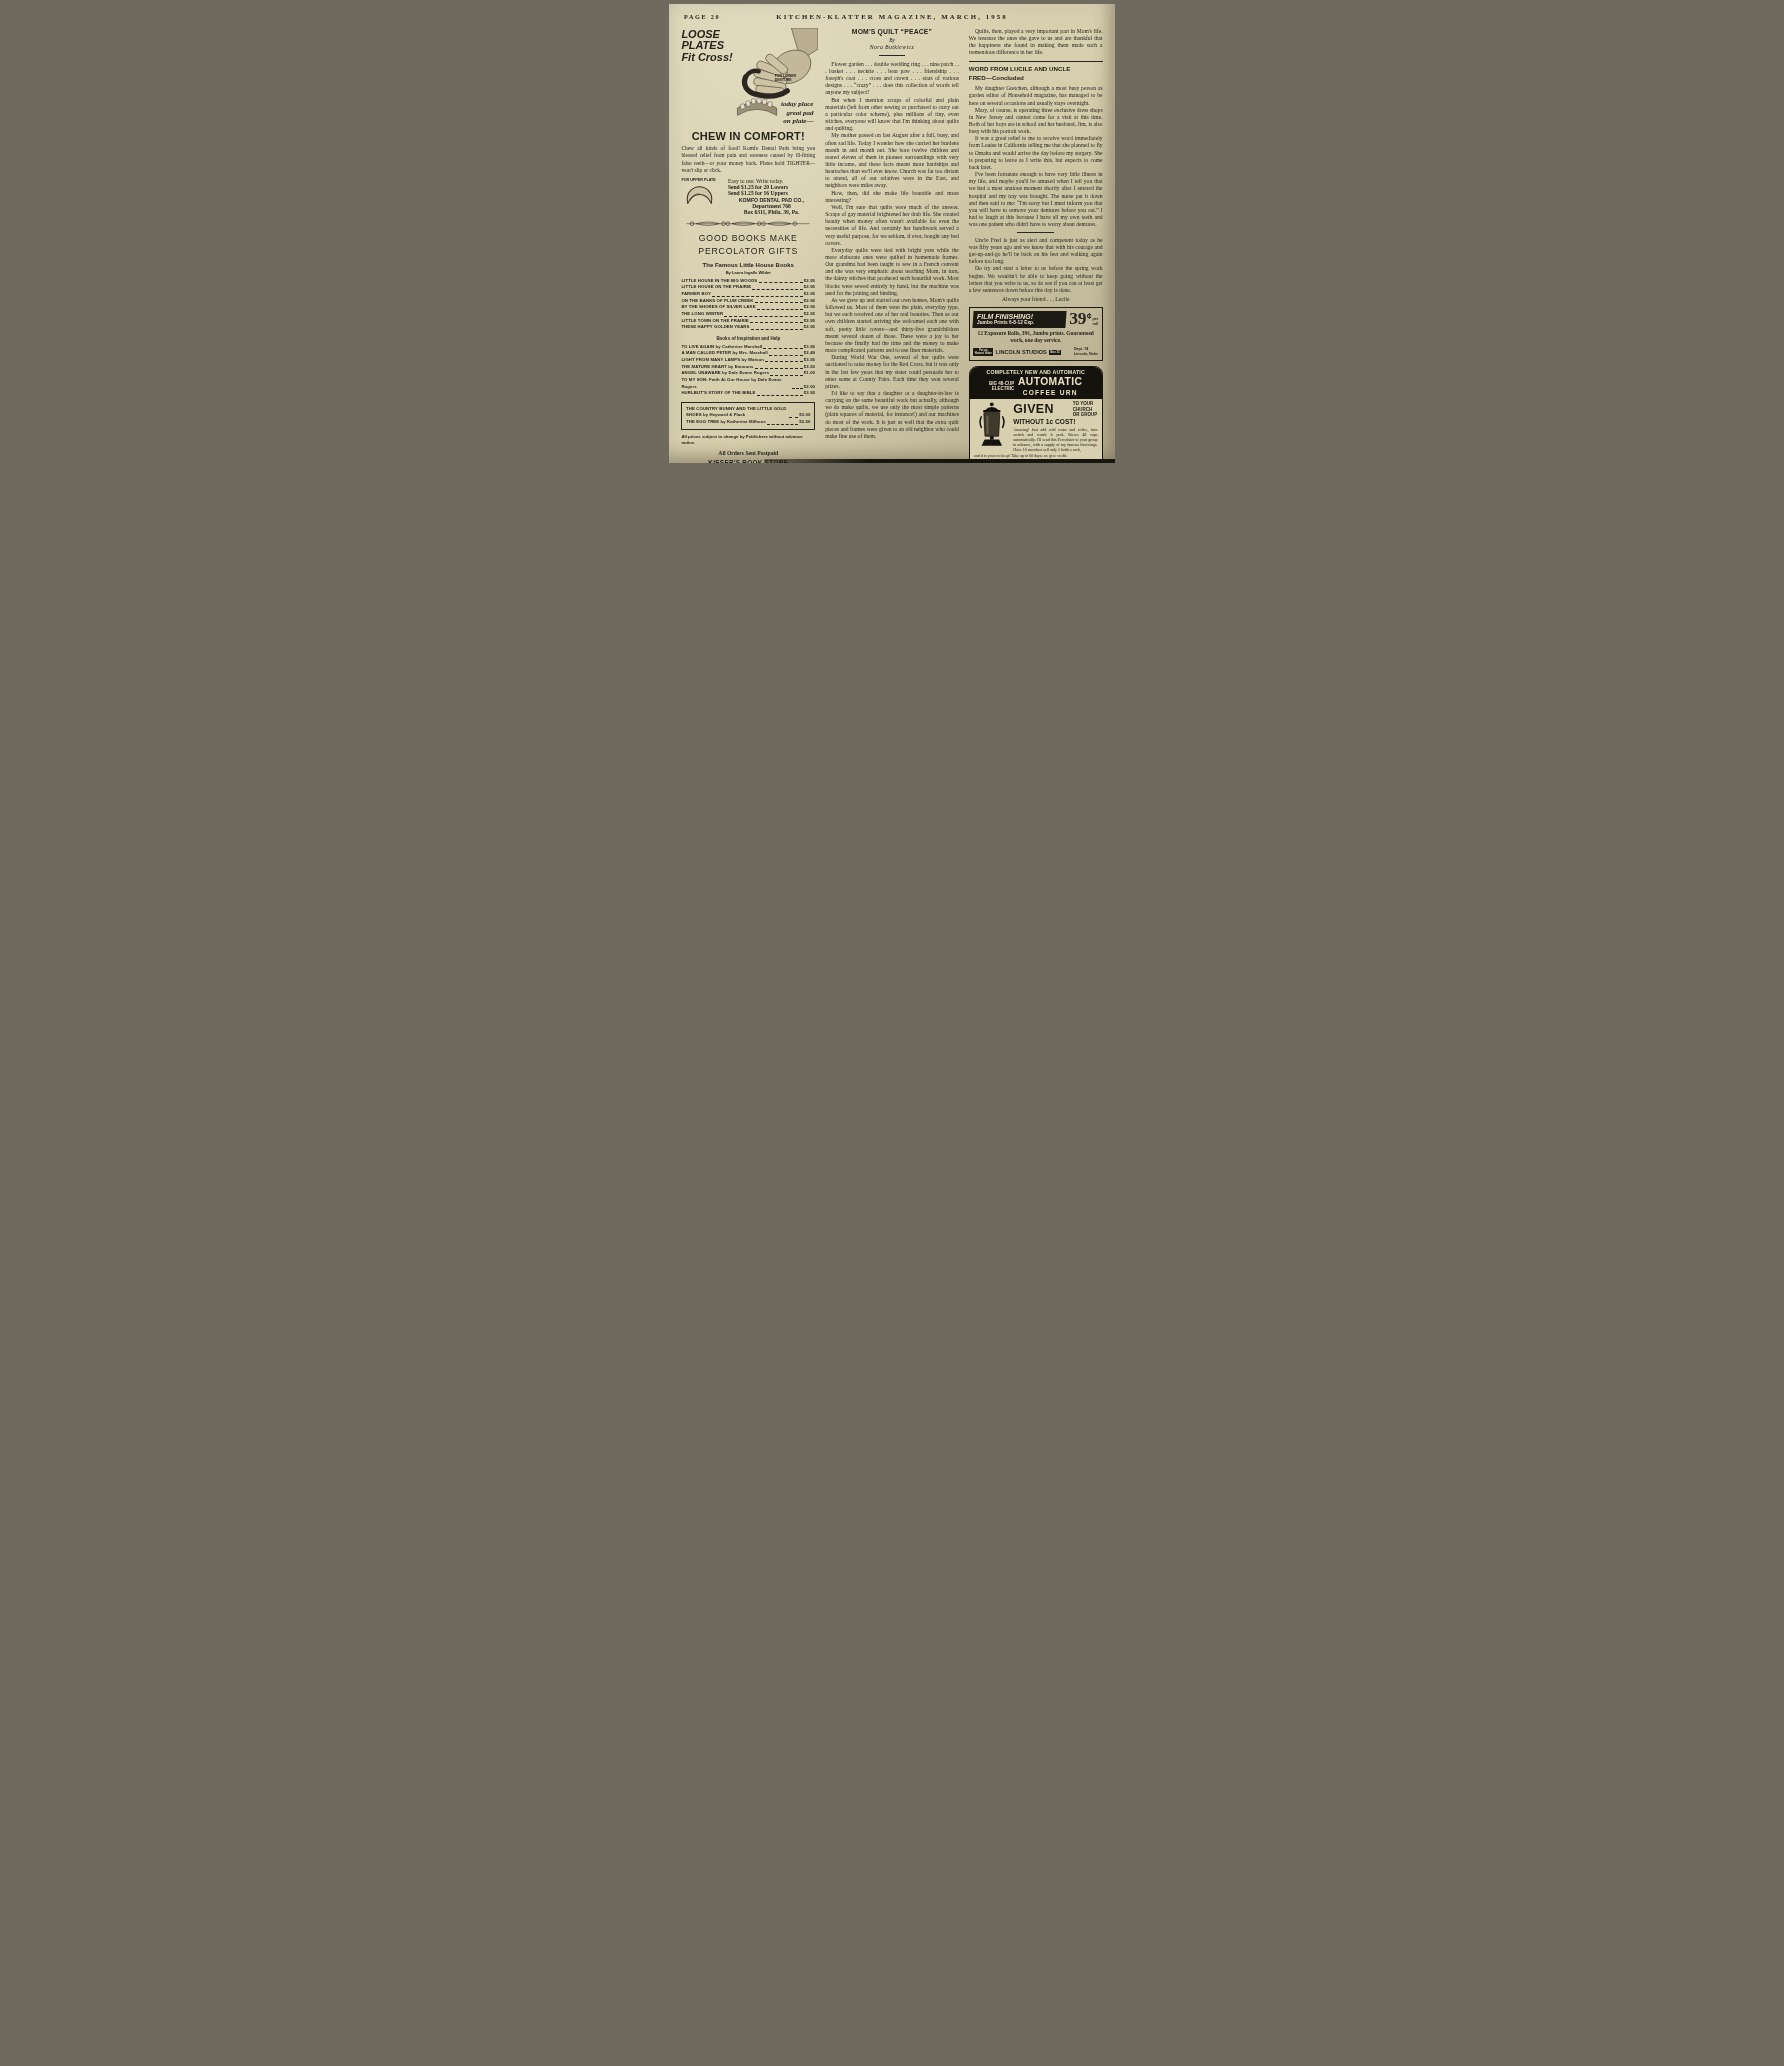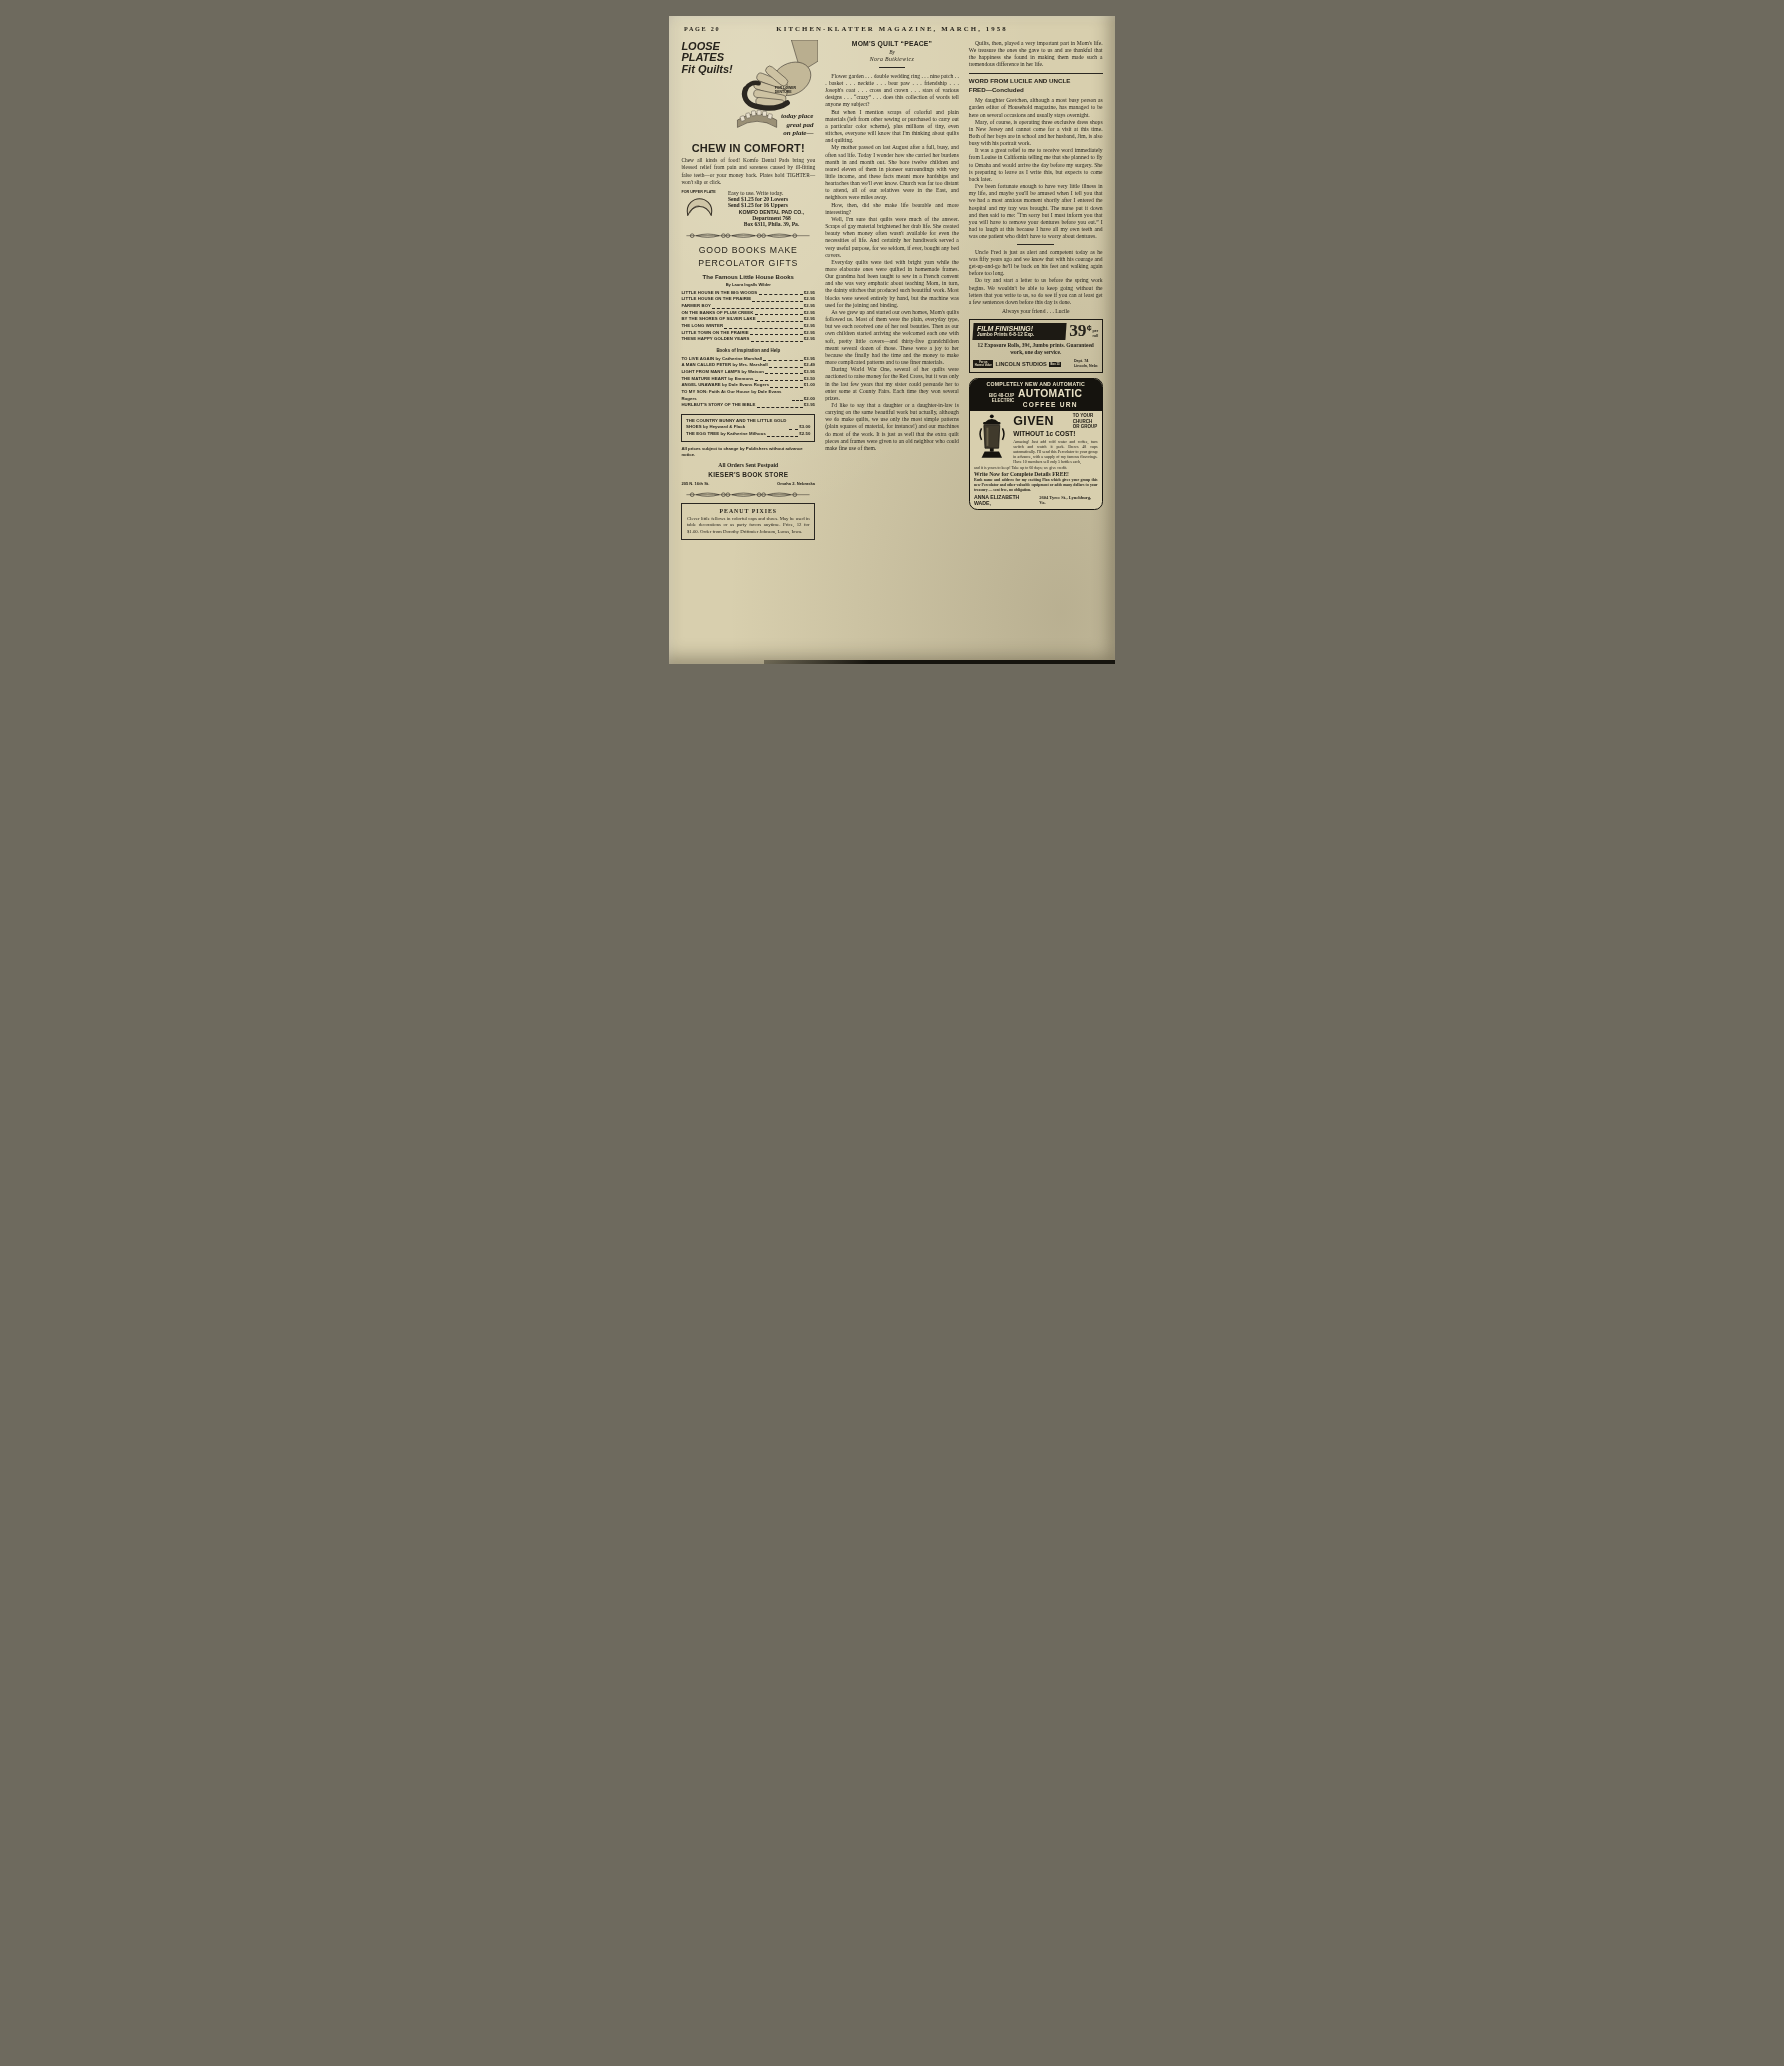--- a/index.html
+++ b/index.html
@@ -1,18 +1,18 @@
 <!DOCTYPE html>
 <html style="font-size:6.6px"><head>
 <meta charset="utf-8">
 <style>
   * { margin:0; padding:0; box-sizing:border-box; }
   html,body { background:#6e6a5e; }
   .page{
-    position:relative; width:446px; height:648px; margin:16px auto;
+    position:relative; width:446px; height:459px; margin:4px auto;
     background:
       radial-gradient(ellipse at 18% 8%, rgba(255,255,245,.22), transparent 55%),
       radial-gradient(ellipse at 88% 92%, rgba(60,50,30,.20), transparent 60%),
       #d8cfae;
     color:#27241d;
     font-family:"Liberation Serif", serif;
     padding:8.3px 12.4px 6.6px;
     overflow:hidden;
     box-shadow: inset -5px -6.6px 17.4px rgba(45,38,22,.38), inset 2.1px 2.5px 7.4px rgba(255,255,248,.28);
   }
@@ -124,21 +124,21 @@
   </header>
 
   <div class="cols">
 
     <div class="col">
 
       <section>
         <div class="dental-top">
           <div class="dental-heads">
             <div class="dental-h">LOOSE PLATES</div>
-            <div class="dental-h">Fit Quilts!</div>
+            <div class="dental-h">Fit Cross!</div>
           </div>
           <svg class="hand-svg" viewBox="0 0 215 235" aria-hidden="true">
             <polygon points="150,0 215,0 215,52 173,78" fill="#b9ae8f" stroke="#4a443a" stroke-width="1.5"></polygon>
             <g transform="rotate(-28 150 95)">
               <ellipse cx="150" cy="95" rx="50" ry="38" fill="#c3b898" stroke="#4a443a" stroke-width="1.5"></ellipse>
             </g>
             <g fill="#cdc2a2" stroke="#4a443a" stroke-width="1.5">
               <rect x="70" y="78" width="78" height="20" rx="10" transform="rotate(22 70 78)"></rect>
               <rect x="62" y="98" width="84" height="20" rx="10" transform="rotate(18 62 98)"></rect>
               <rect x="60" y="120" width="80" height="19" rx="9.5" transform="rotate(12 60 120)"></rect>

